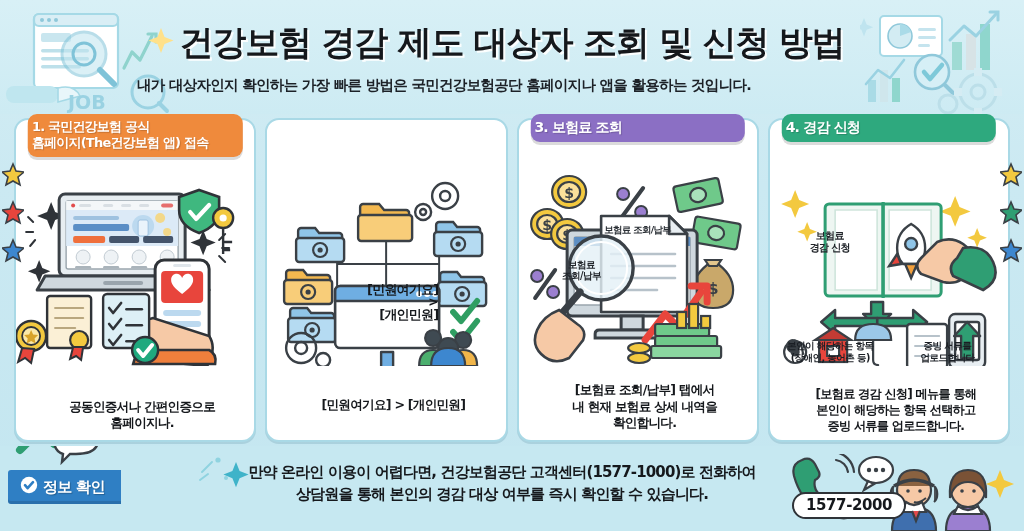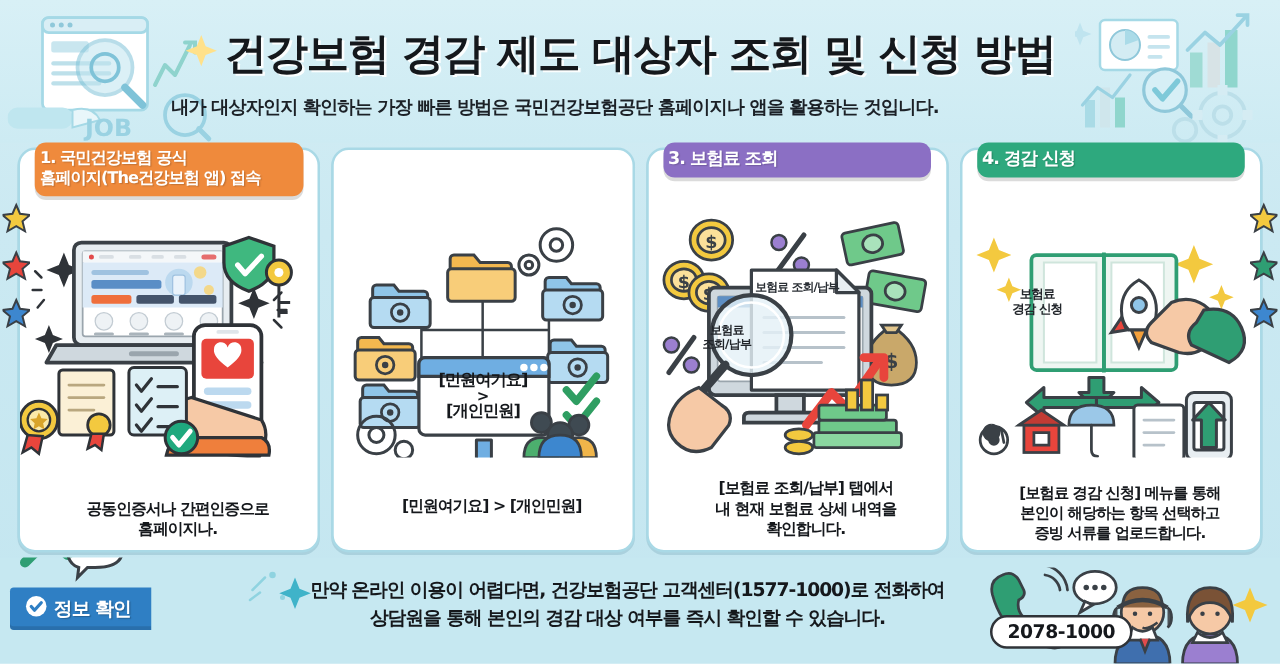--- a/index.html
+++ b/index.html
@@ -455,21 +455,21 @@
             <circle cx="190" cy="172" r="8" fill="#3f4a52"></circle>
             <path d="M176 198 q0 -16 14 -16 q14 0 14 16 z" fill="#f0b54a"></path>
             <circle cx="175" cy="180" r="10" fill="#3f4a52"></circle>
             <path d="M158 198 q0 -18 17 -18 q17 0 17 18 z" fill="#3d87cf"></path>
           </g>
 
           <path d="M106 186 h16 v-8 l14 14 -14 14 v-8 h-16 z" transform="rotate(90 114 192)" fill="#6faee2" stroke="#3a4046" stroke-width="2.4" stroke-linejoin="round"></path>
         </svg>
       </div>
 
-      <div style="position:absolute;left:50%;transform:translateX(-50%);top:178px;width:104px;text-align:center;line-height:1.02;">
+      <div style="position:absolute;left:50%;transform:translateX(-50%);top:163px;width:104px;text-align:right;line-height:1.02;">
         <div style="font-size:13px;font-weight:800;letter-spacing:-.8px;color:#15181c;">[민원여기요]</div>
         <div style="font-size:12px;font-weight:800;color:#15181c;">&gt;</div>
         <div style="font-size:13px;font-weight:800;letter-spacing:-.8px;color:#15181c;">[개인민원]</div>
       </div>
       <div class="panel-caption" style="bottom:26px;">
         <div>[민원여기요] &gt; [개인민원]</div>
       </div>
     </div>
 
     <div class="panel panel3">
@@ -624,20 +624,30 @@
               <line x1="144" y1="178" x2="168" y2="178"></line>
               <line x1="144" y1="188" x2="160" y2="188"></line>
           </g>
           <path d="M190 190 v-22 h-7 l13 -14 13 14 h-7 v22 z" fill="#2f9e73" stroke="#3a4046" stroke-width="2.4" stroke-linejoin="round"></path>
         </svg>
       </div>
 
       <div style="position:absolute;left:26px;top:110px;width:68px;text-align:center;line-height:1.15;">
         <div style="font-size:10px;font-weight:800;letter-spacing:-.7px;color:#22262b;">보험료</div>
         <div style="font-size:10px;font-weight:800;letter-spacing:-.7px;color:#22262b;">경감 신청</div>
+      </div>
+      <div class="sub-labels">
+        <div class="sub-label">
+          <div>본인이 해당하는 항목</div>
+          <div>(장애인, 농어촌 등)</div>
+        </div>
+        <div class="sub-label">
+          <div>증빙 서류를</div>
+          <div>업로드합니다</div>
+        </div>
       </div>
       <div class="panel-caption">
         <div>[보험료 경감 신청] 메뉴를 통해</div>
         <div>본인이 해당하는 항목 선택하고</div>
         <div>증빙 서류를 업로드합니다.</div>
       </div>
     </div>
   </div>
 
   <div style="position:absolute;right:2px;top:160px;">
@@ -728,17 +738,17 @@
           <path d="M172 52 q10 8 20 0 l4 8 h-28 z" fill="#ffffff"></path>
         </g>
         <g fill="#3a4046">
             <circle cx="122" cy="37" r="1.8"></circle>
             <circle cx="134" cy="37" r="1.8"></circle>
             <circle cx="176" cy="37" r="1.8"></circle>
             <circle cx="188" cy="37" r="1.8"></circle>
           </g>
         <path d="M214 16 l4 10 10 4 -10 4 -4 10 -4 -10 -10 -4 10 -4 z" fill="#f3c93f"></path>
       </svg>
-      <div class="phone-pill">2078-1000</div>
+      <div class="phone-pill">1577-2000</div>
     </div>
   </div>
 
 </div>
 
 </body></html>

